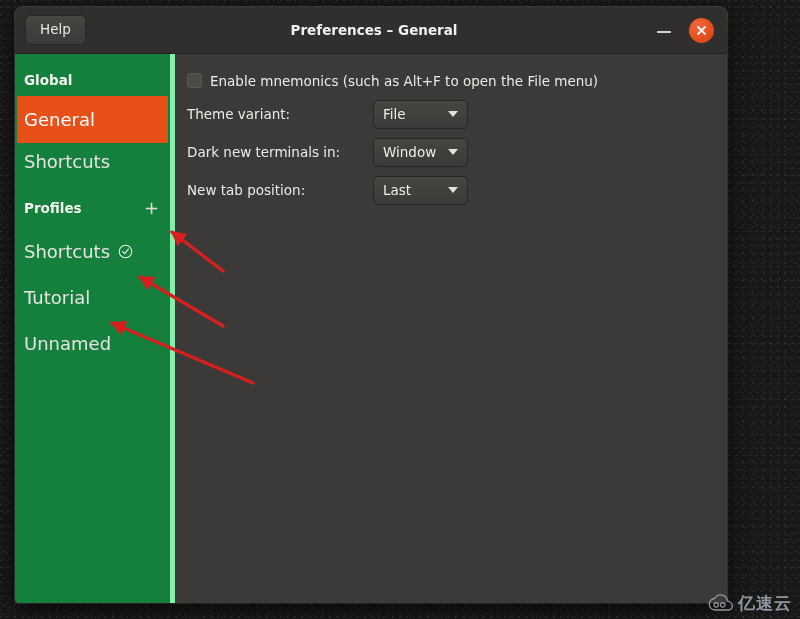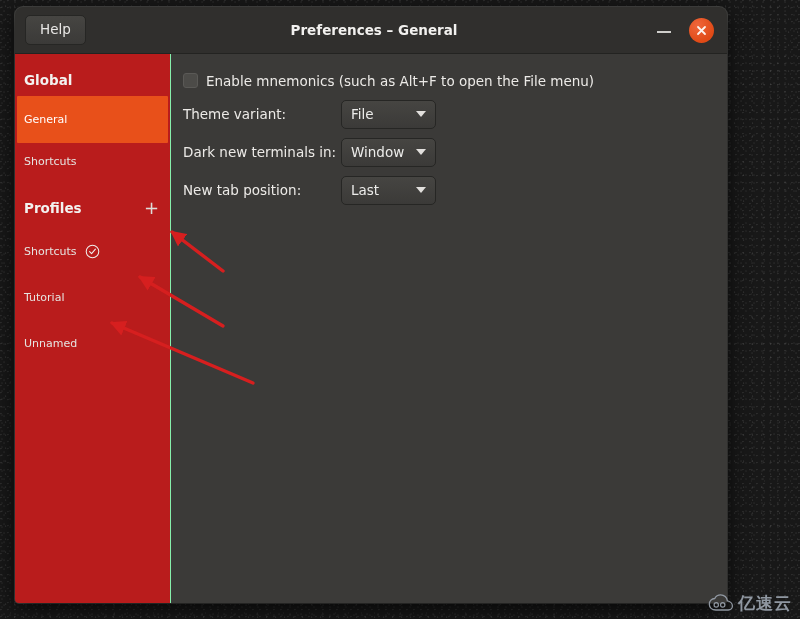--- a/index.html
+++ b/index.html
@@ -113,22 +113,22 @@
   
   #window-body {
     flex: 1 1 auto;
     display: flex;
     min-height: 0;
   }
 
   
   #sidebar {
     flex: 0 0 155px;
-    background-color: #b91c1c;
-    border-right: 1px solid #86efac;
+    background-color: #15803d;
+    border-right: 5px solid #86efac;
     padding-top: 10px;
     position: relative;
   }
   .sidebar-section-title {
     font-size: 13.5px;
     font-weight: bold;
     color: #f3f2f0;
     padding: 0 0 0 9px;
     height: 32px;
     line-height: 32px;
@@ -142,21 +142,21 @@
     color: #dedcd9;
     padding-right: 11px;
     line-height: 18px;
     cursor: pointer;
   }
   .sidebar-item {
     height: 37px;
     display: flex;
     align-items: center;
     padding-left: 9px;
-    font-size: 11px;
+    font-size: 18px;
     color: #e6e4e1;
     cursor: pointer;
   }
   .sidebar-item.selected {
     background-color: #e8501a;
     color: #ffffff;
     margin: 0 2px 0 2px;
     padding-left: 7px;
     border-radius: 1px;
     height: 47px;
@@ -203,20 +203,21 @@
     justify-content: center;
   }
   .check-label {
     font-size: 13.5px;
     color: #eceae7;
   }
   .field-row {
     display: flex;
     align-items: center;
     height: 38px;
+    gap: 28px;
   }
   .field-label {
     font-size: 13.5px;
     color: #eceae7;
     width: 158px;
     flex: 0 0 158px;
   }
   .dropdown {
     min-width: 95px;
     height: 29px;

